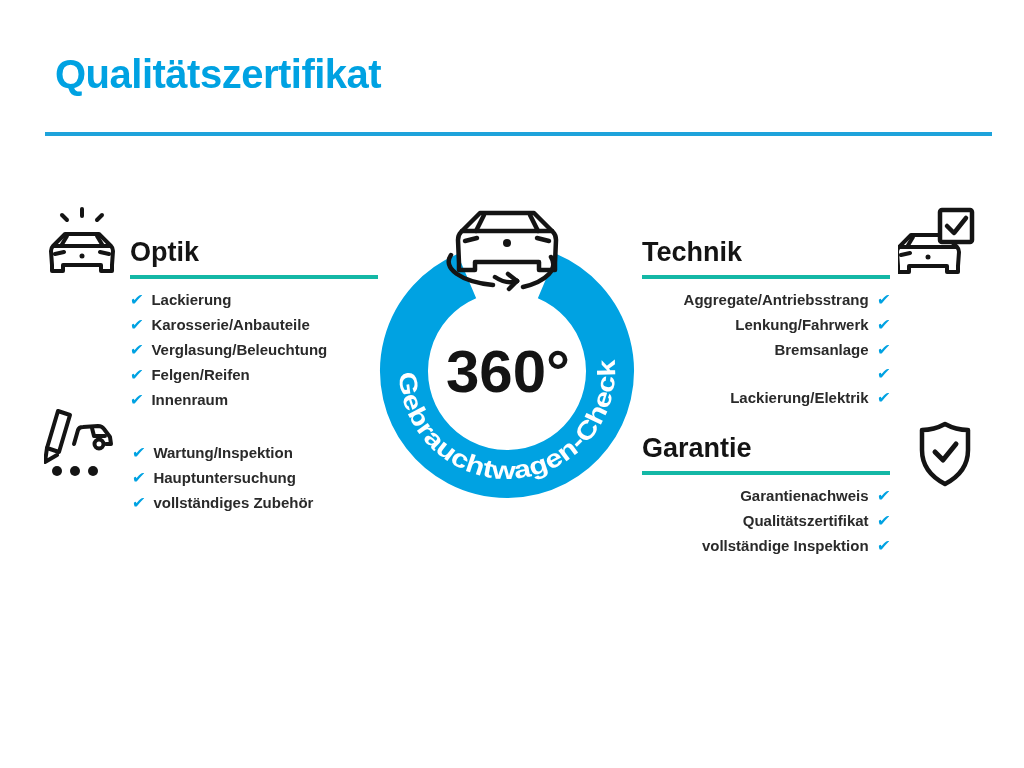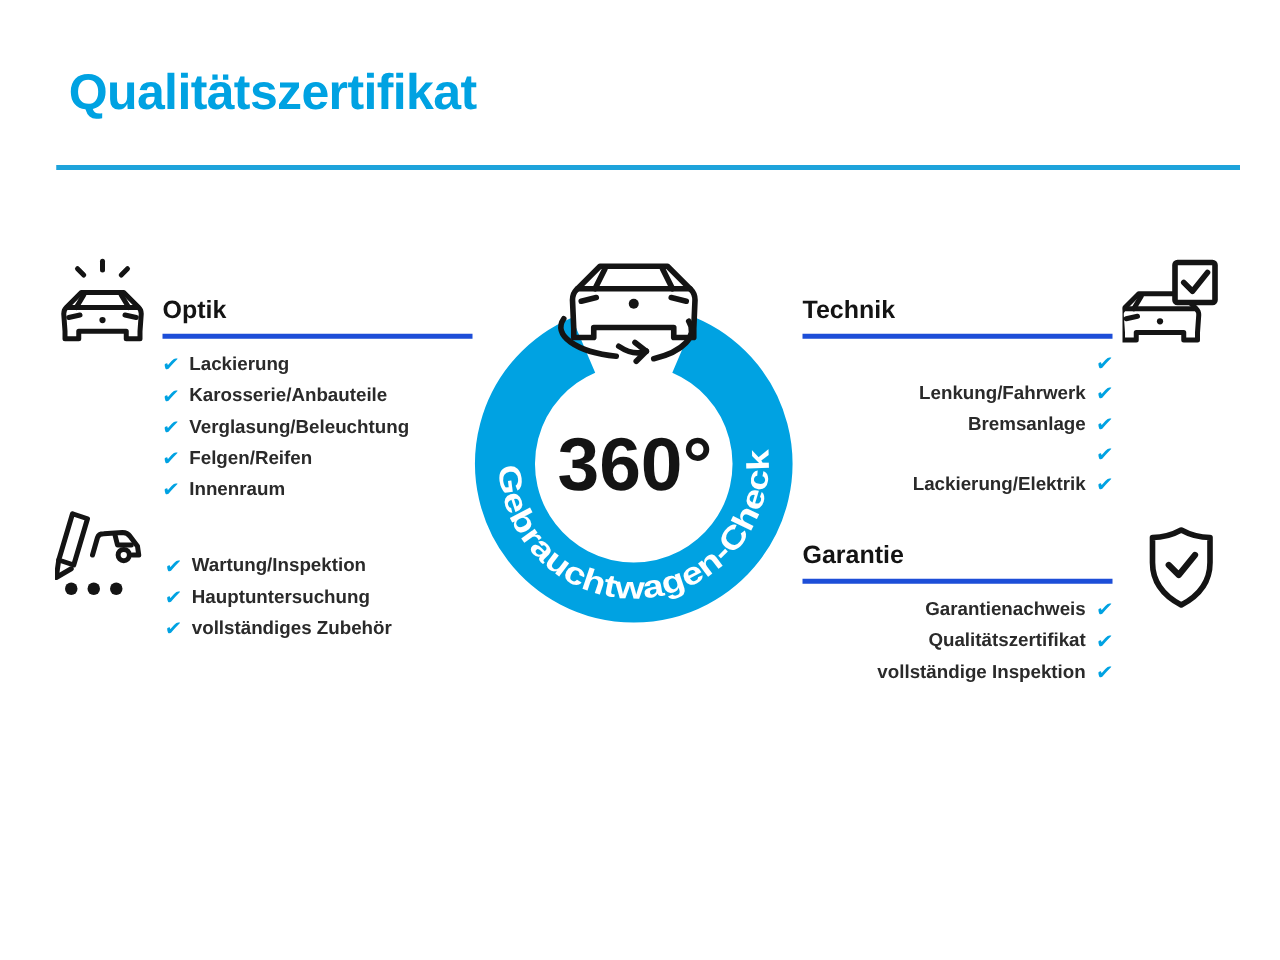--- a/index.html
+++ b/index.html
@@ -4,22 +4,22 @@
 <style>
   html,body{margin:0;padding:0;background:#ffffff;}
   #page{position:relative;width:1024px;height:578px;background:#ffffff;overflow:hidden;
         font-family:"Liberation Sans",sans-serif;}
   
   #title{position:absolute;left:55px;top:52px;font-size:40px;font-weight:700;
          letter-spacing:-0.5px;color:#00a2e2;margin:0;}
   #title-rule{position:absolute;left:45px;top:132px;width:947px;height:4px;background:#1ea3db;}
   
   .panel{position:absolute;width:248px;}
-  .panel h2{margin:0;font-size:20px;font-weight:700;color:#141414;
-            padding-bottom:7px;border-bottom:4px solid #1d4ed8;line-height:1.2;}
+  .panel h2{margin:0;font-size:27px;font-weight:700;color:#141414;
+            padding-bottom:7px;border-bottom:4px solid #14b8a6;line-height:1.2;}
   .panel.right h2{}
   .items{margin-top:12px;display:flex;flex-direction:column;gap:7px;}
   .panel.right .items{align-items:flex-end;}
   .item{display:flex;align-items:center;gap:8px;font-size:15px;line-height:18px;
         font-weight:600;color:#2a2a2a;white-space:nowrap;}
   .check{color:#00a2e2;font-family:"DejaVu Sans",sans-serif;font-size:16px;
          line-height:16px;transform:skewX(-6deg);}
   
   .icon{position:absolute;}
   
@@ -141,20 +141,21 @@
           <span class="check">✔</span>
           <span>Innenraum</span>
         </div>
     </div>
   </section>
 
   <section class="panel right" style="left:642px;top:236px">
     <h2>Technik</h2>
     <div class="items">
       <div class="item">
+          <span>Aggregate/Antriebsstrang</span>
           <span class="check">✔</span>
         </div>
       <div class="item">
           <span>Lenkung/Fahrwerk</span>
           <span class="check">✔</span>
         </div>
       <div class="item">
           <span>Bremsanlage</span>
           <span class="check">✔</span>
         </div>

